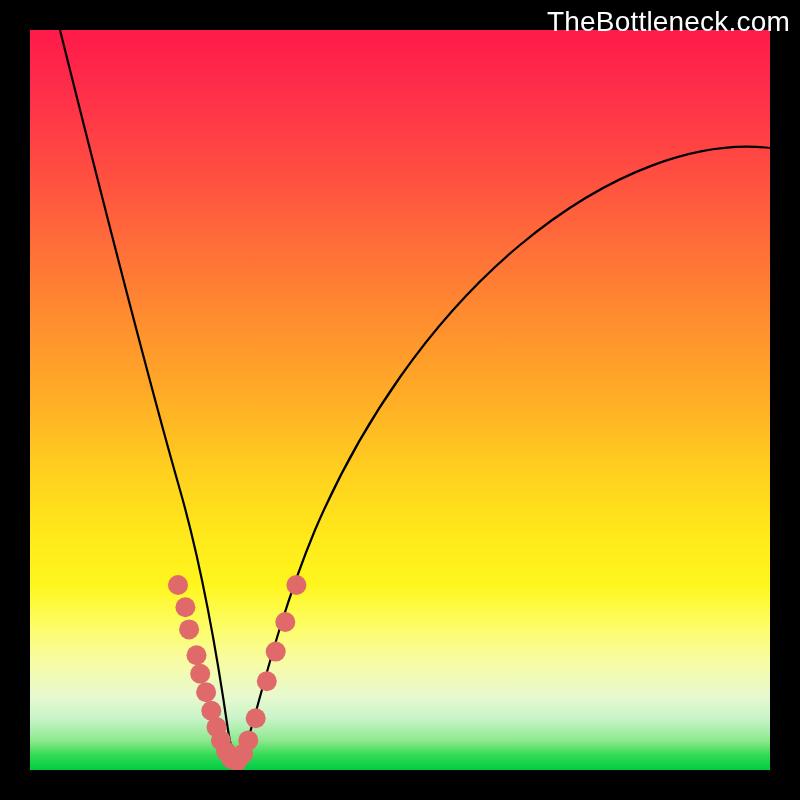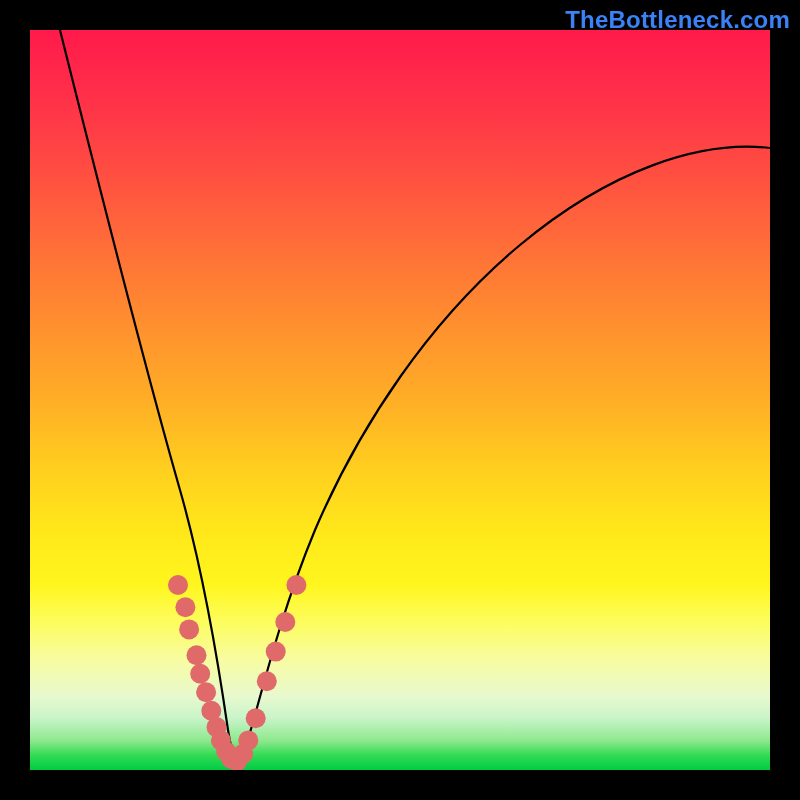--- a/index.html
+++ b/index.html
@@ -49,24 +49,24 @@
     position: absolute;
     left: 0;
     top: 0;
     width: 740px;
     height: 740px;
   }
   .watermark {
     position: absolute;
     top: 6px;
     right: 10px;
-    color: #3b82f6;
-    font-size: 24px;
+    color: #ffffff;
+    font-size: 28px;
     letter-spacing: 0.2px;
-    font-weight: 700;
+    font-weight: 400;
     user-select: none;
   }
 </style>
 </head>
 <body>
 
 <div class="frame">
   <div class="plot">
     <svg class="curve" viewBox="0 0 740 740">
       <g>

